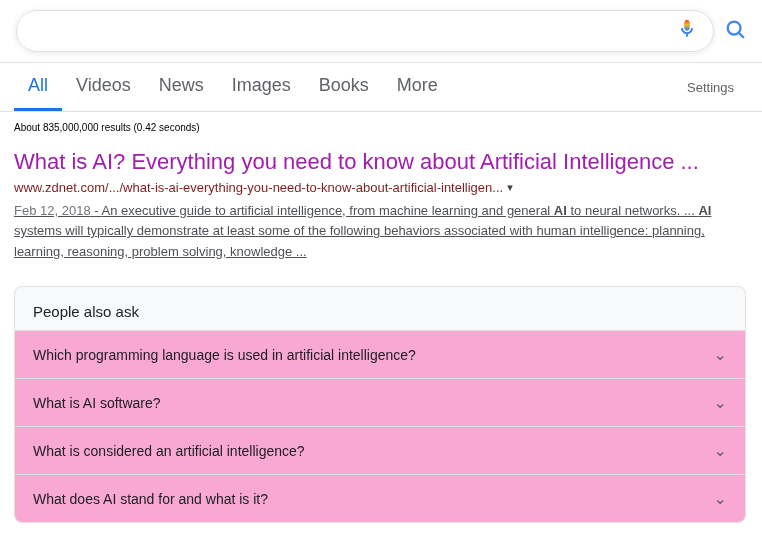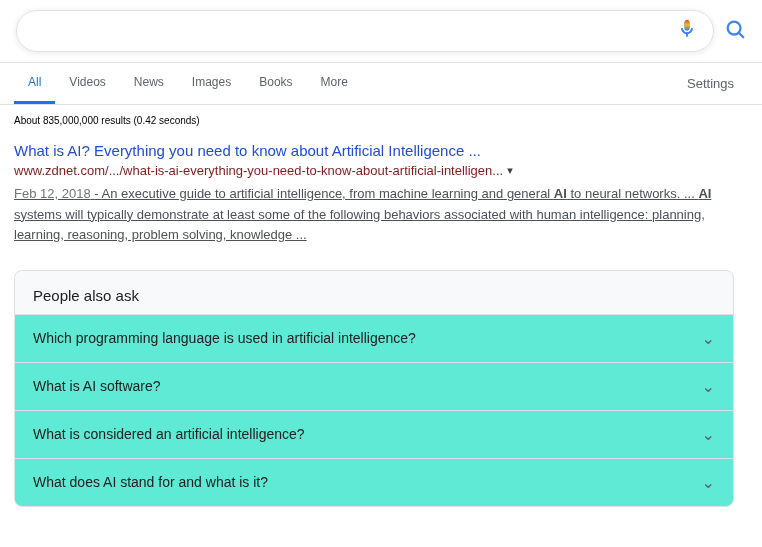--- a/index.html
+++ b/index.html
@@ -43,21 +43,21 @@
 
     
     .nav-tabs {
       display: flex;
       align-items: center;
       padding: 0 14px;
       border-bottom: 1px solid #e0e0e0;
     }
     .nav-tab {
       padding: 12px 14px;
-      font-size: 12px;
+      font-size: 18px;
       color: #5f6368;
       cursor: pointer;
       border-bottom: 3px solid transparent;
       text-decoration: none;
     }
     .nav-tab.active {
       color: #1a73e8;
       border-bottom: 3px solid #1a73e8;
       font-weight: 500;
     }
@@ -80,22 +80,22 @@
       padding: 10px 14px 6px 14px;
       font-size: 10px;
       color: #000000;
     }
 
     
     .search-result {
       padding: 8px 14px 16px 14px;
     }
     .result-title {
-      font-size: 15px;
-      color: #1d4ed8;
+      font-size: 22px;
+      color: #a21caf;
       cursor: pointer;
       line-height: 1.4;
       text-decoration: none;
       display: block;
     }
     .result-url-row {
       display: flex;
       align-items: center;
       margin-top: 2px;
       margin-bottom: 4px;
@@ -120,39 +120,39 @@
       line-height: 1.58;
       margin-top: 6px;
       text-decoration: underline;
     }
     .result-snippet strong {
       font-weight: bold;
     }
 
     
     .paa-container {
-      margin: 8px 28px 0 14px;
+      margin: 8px 16px 0 14px;
       border: 1px solid #e0e0e0;
       border-radius: 8px;
       background: #f8f9fa;
       overflow: hidden;
     }
     .paa-title {
       font-size: 15px;
       color: #202124;
       font-weight: 500;
       padding: 16px 18px 10px 18px;
     }
     .paa-item {
       display: flex;
       align-items: center;
       justify-content: space-between;
       padding: 14px 18px;
       border-top: 1px solid #e0e0e0;
-      background: #5eead4;
+      background: #f9a8d4;
       cursor: pointer;
     }
     .paa-question {
       font-size: 14px;
       color: #202124;
     }
     .paa-chevron {
       color: #5f6368;
       font-size: 16px;
       margin-left: 10px;

